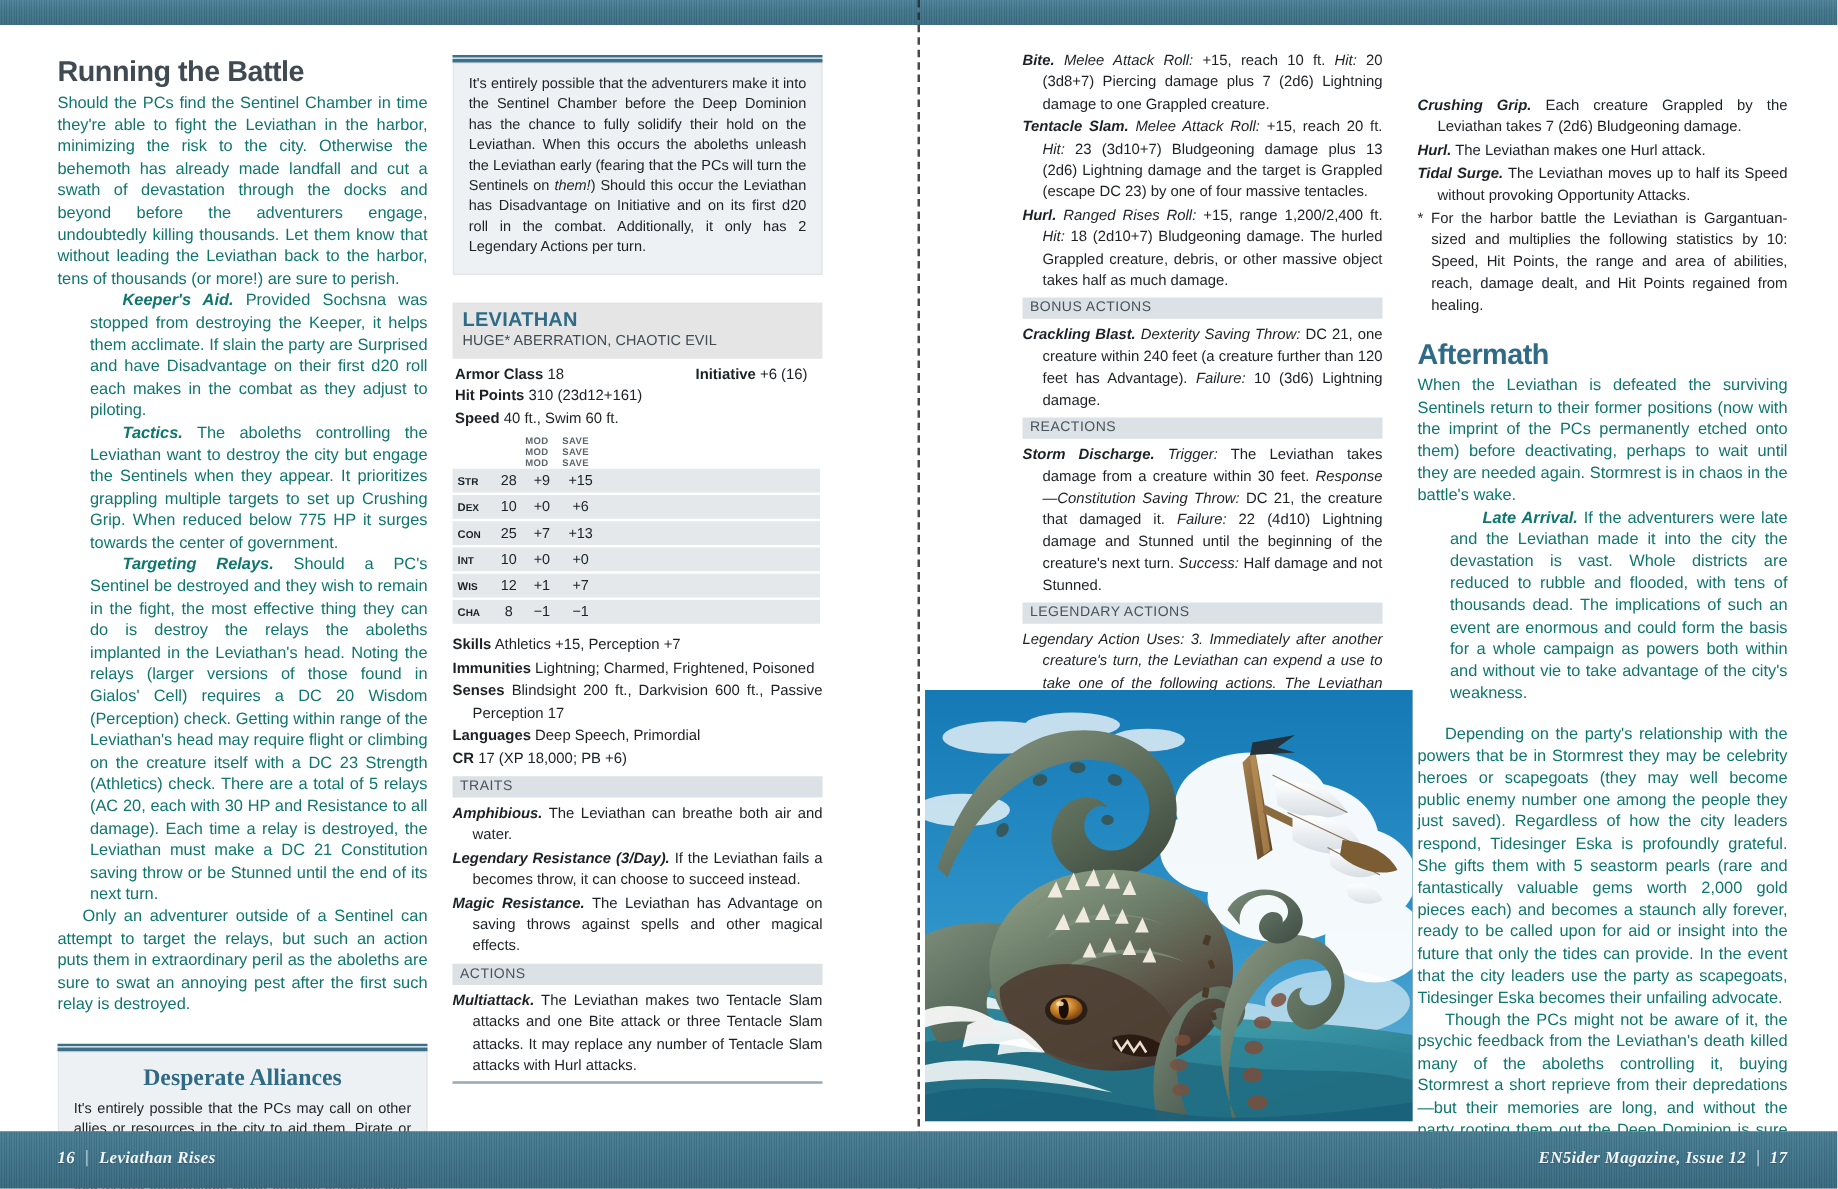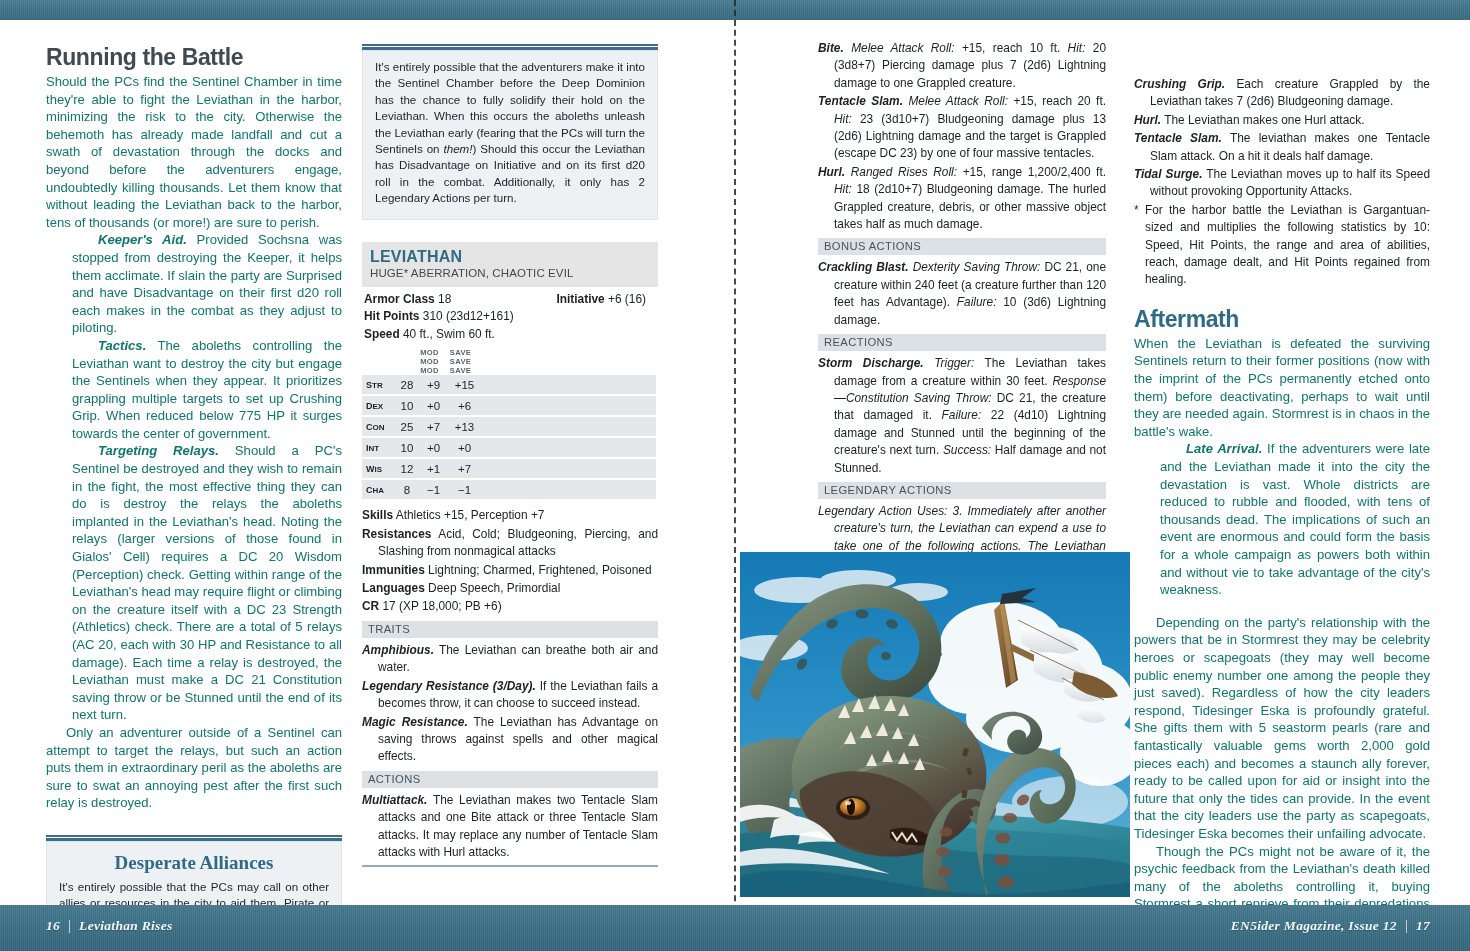--- a/index.html
+++ b/index.html
@@ -264,22 +264,22 @@
           <div class="abil-cell">
               <span class="ab">Cha</span>
               <span class="sc">8</span>
               <span class="md">−1</span>
               <span class="sv">−1</span>
             </div>
         </div>
       </div>
 
       <div class="sb-entry"><b style="font-style:normal">Skills</b> <span>Athletics +15, Perception +7</span></div>
-      <div class="sb-entry"><b style="font-style:normal">Resistances</b> <span>Acid, Cold; Bludgeoning, Piercing, and Slashing from nonmagical attacks</span></div>
       <div class="sb-entry"><b style="font-style:normal">Immunities</b> <span>Lightning; Charmed, Frightened, Poisoned</span></div>
+      <div class="sb-entry"><b style="font-style:normal">Senses</b> <span>Blindsight 200 ft., Darkvision 600 ft., Passive Perception 17</span></div>
       <div class="sb-entry"><b style="font-style:normal">Languages</b> <span>Deep Speech, Primordial</span></div>
       <div class="sb-entry"><b style="font-style:normal">CR</b> <span>17 (XP 18,000; PB +6)</span></div>
 
       <div class="sb-sec">TRAITS</div>
       <div class="sb-entry"><b>Amphibious.</b><span> The Leviathan can breathe both air and water.</span></div>
       <div class="sb-entry"><b>Legendary Resistance (3/Day).</b><span> If the Leviathan fails a becomes throw, it can choose to succeed instead.</span></div>
       <div class="sb-entry"><b>Magic Resistance.</b><span> The Leviathan has Advantage on saving throws against spells and other magical effects.</span></div>
 
       <div class="sb-sec">ACTIONS</div>
       <div class="sb-entry"><b>Multiattack.</b><span> The Leviathan makes two Tentacle Slam attacks and one Bite attack or three Tentacle Slam attacks. It may replace any number of Tentacle Slam attacks with Hurl attacks.</span></div>
@@ -301,21 +301,20 @@
 
       <div class="sb-sec">LEGENDARY ACTIONS</div>
       <div class="sb-entry allital" style="font-weight:normal">Legendary Action Uses: 3. Immediately after another creature's turn, the Leviathan can expend a use to take one of the following actions. The Leviathan regains all expended uses at the start of each of its turns.</div>
     </div>
   </div>
 
   <div class="col c4" style="top:40px;margin-top:36px;">
     <div class="statblock">
       <div class="sb-entry"><b>Crushing Grip.</b><span> Each creature Grappled by the Leviathan takes 7 (2d6) Bludgeoning damage.</span></div>
       <div class="sb-entry"><b>Hurl.</b><span> The Leviathan makes one Hurl attack.</span></div>
-      <div class="sb-entry"><b>Tentacle Slam.</b><span> The leviathan makes one Tentacle Slam attack. On a hit it deals half damage.</span></div>
       <div class="sb-entry"><b>Tidal Surge.</b><span> The Leviathan moves up to half its Speed without provoking Opportunity Attacks.</span></div>
       <div class="sb-entry star">* For the harbor battle the Leviathan is Gargantuan-sized and multiplies the following statistics by 10: Speed, Hit Points, the range and area of abilities, reach, damage dealt, and Hit Points regained from healing.</div>
     </div>
 
     <h1 class="section blue" style="margin-top:17px;">Aftermath</h1>
     <div class="serif-body">
       <p>When the Leviathan is defeated the surviving Sentinels return to their former positions (now with the imprint of the PCs permanently etched onto them) before deactivating, perhaps to wait until they are needed again. Stormrest is in chaos in the battle's wake.</p>
       <p style="text-indent:26px;padding-left:26px;">
         <em class="run">Late Arrival.</em><span> If the adventurers were late and the Leviathan made it into the city the devastation is vast. Whole districts are reduced to rubble and flooded, with tens of thousands dead. The implications of such an event are enormous and could form the basis for a whole campaign as powers both within and without vie to  take advantage of the city's weakness.</span>
       </p>

